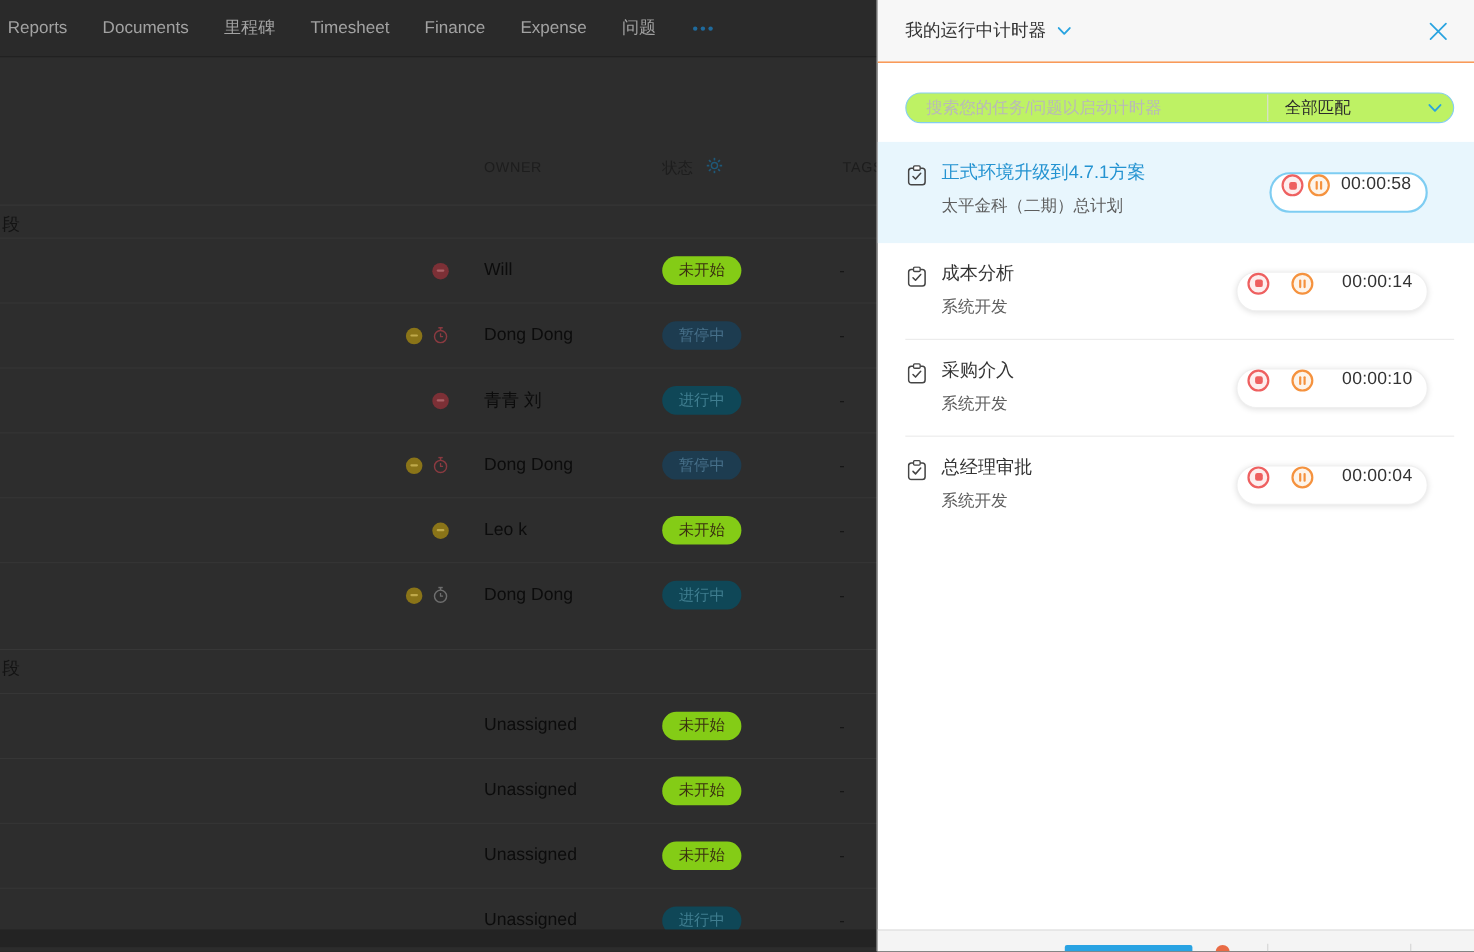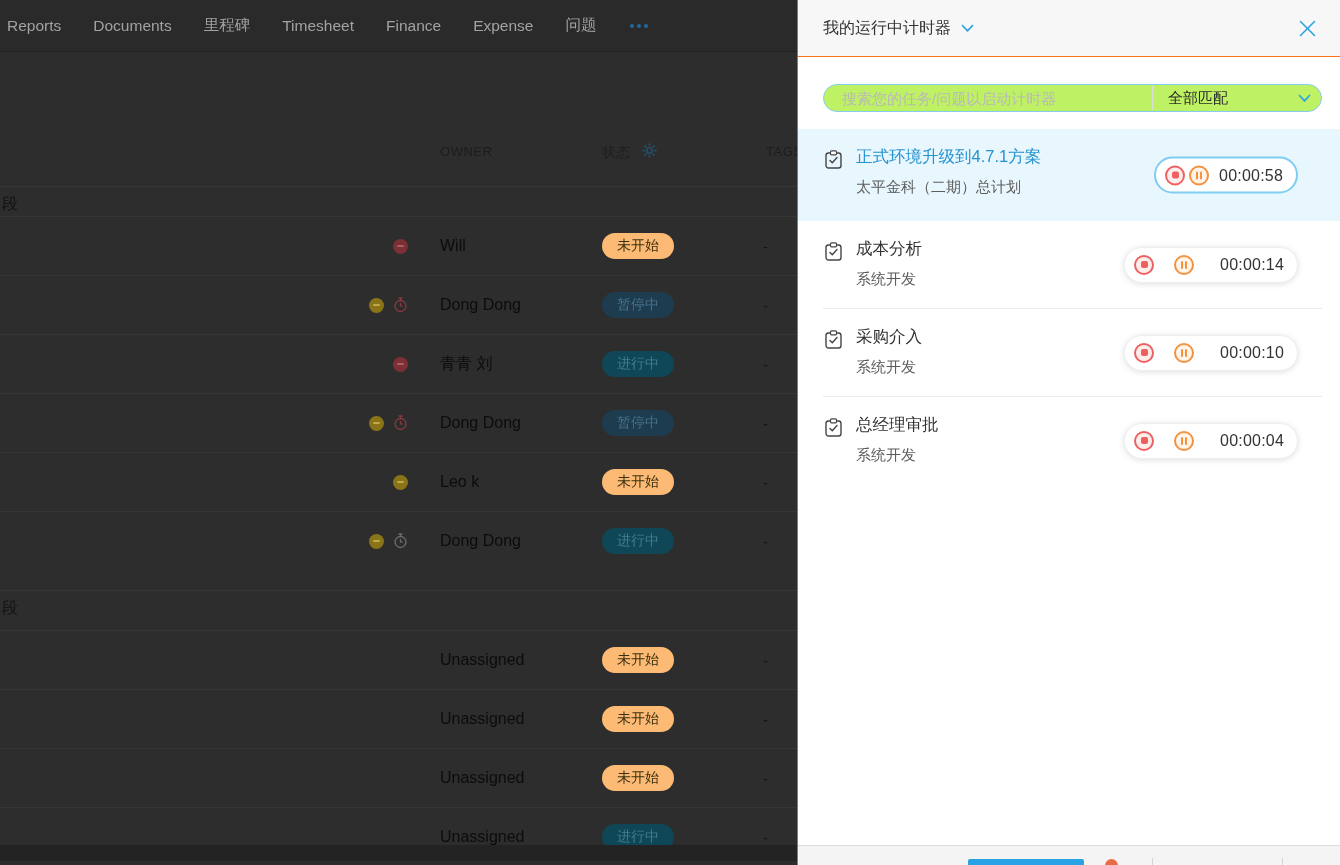--- a/index.html
+++ b/index.html
@@ -28,21 +28,21 @@
           display:flex; align-items:center; }
   .row-icons { position:absolute; left:348px; width:60px; display:flex; justify-content:flex-end;
                align-items:center; gap:9px; }
   .mcirc { width:15px; height:15px; border-radius:50%; display:inline-flex; align-items:center; justify-content:center; }
   .mcirc i { display:block; width:7px; height:2px; border-radius:1px; }
   .mcirc.red { background:#7c3036; } .mcirc.red i { background:#a96065; }
   .mcirc.yellow { background:#8a7418; } .mcirc.yellow i { background:#bfa94a; }
   .owner-name { position:absolute; left:440px; font-size:16px; color:#0c0c0c; }
   .badge { position:absolute; left:602px; height:26px; min-width:72px; border-radius:13px;
            display:inline-flex; align-items:center; justify-content:center; padding:0 12px; font-size:14px; }
-  .st-open { background:#fdba74; color:#3a3110; }
+  .st-open { background:#84cc16; color:#3a3110; }
   .st-paused { background:#1d3c50; color:#47708a; }
   .st-prog { background:#0f4757; color:#3f7d8f; }
   .tag-dash { position:absolute; left:763px; font-size:15px; color:#161616; }
 
   .bottom-band { position:absolute; left:0; bottom:0; width:797px; height:20px; background:#232323;
                  border-bottom:4px solid #2c2c2c; z-index:5; }
 
   
   .panel { position:absolute; top:0; left:797px; width:543px; height:865px; background:#ffffff;
            border-left:1px solid #7c7c7c; z-index:10; }
@@ -65,21 +65,21 @@
 
   .timers { margin-top:17px; }
   .timer-item { position:relative; padding:17px 210px 0 58px; }
   .timer-item.active { background:#e8f6fd; height:92px; }
   .timer-item.plain { height:87px; }
   .t-clip { position:absolute; left:27px; top:21px; }
   .t-title { font-size:16.5px; color:#333333; white-space:nowrap; }
   .timer-item.active .t-title { color:#2493d1; cursor:pointer; }
   .t-sub { margin-top:10px; font-size:15px; color:#5d5d5d; }
   .t-pill { position:absolute; right:42px; top:50%; transform:translateY(-50%); height:37px;
-            display:flex; align-items:center; padding:0 13px 0 9px; border-radius:19px; background:#fff; }
+            display:flex; align-items:flex-start; padding:0 13px 0 9px; border-radius:19px; background:#fff; }
   .t-pill.hl { border:2px solid #7ecdf2; }
   .t-pill.shadow { border:1px solid #efefef; box-shadow:0 1px 6px rgba(0,0,0,.13); height:36px;gap:16px; }
   .ic-stop { width:20px; height:20px; border-radius:50%; border:2px solid #ee6060; background:#fdeeee;
              display:inline-flex; align-items:center; justify-content:center; cursor:pointer; }
   .ic-stop i { width:7px; height:7px; background:#ee6060; border-radius:2px; display:block; }
   .ic-pause { width:20px; height:20px; border-radius:50%; border:2px solid #f5923e; background:#fdf4ea;
               display:inline-flex; align-items:center; justify-content:center; gap:2px; margin-left:4px; cursor:pointer; }
   .ic-pause i { width:2px; height:8px; background:#f5923e; border-radius:1px; display:block; }
   .t-time { margin-left:10px; font-size:16px; color:#333333; letter-spacing:.2px; }
   .item-sep { border-top:1px solid #eaeaea; margin:0 18px 0 25px; height:0; }

